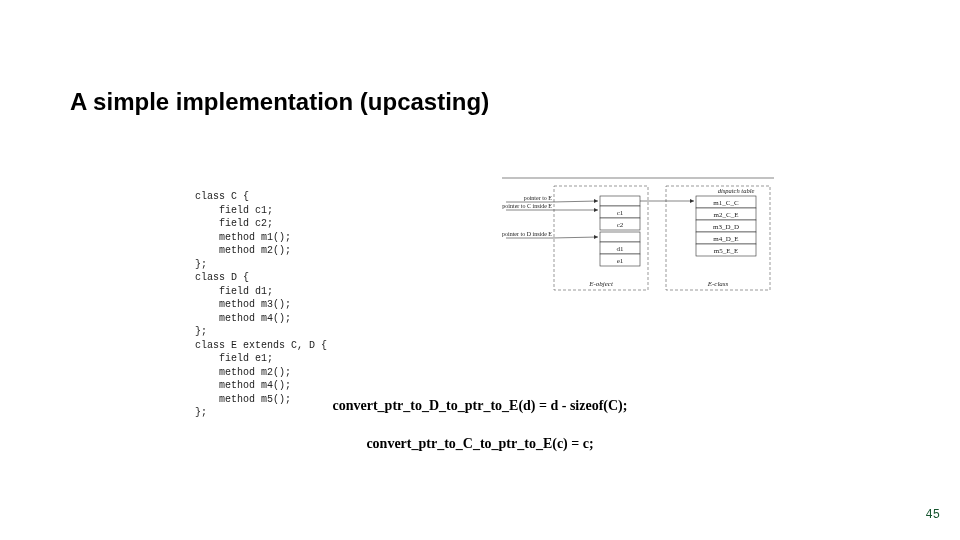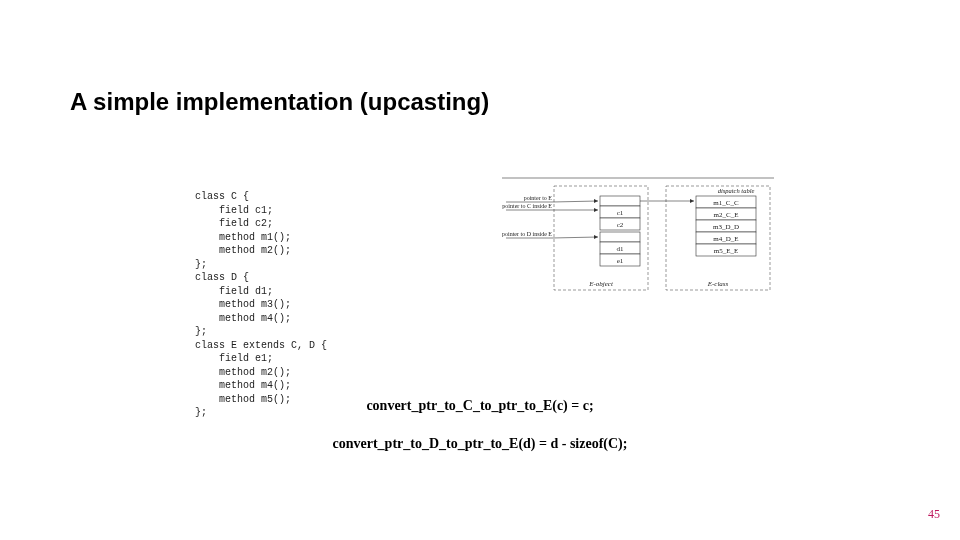--- a/index.html
+++ b/index.html
@@ -76,23 +76,23 @@
     text-align: center;
     font-family: "Times New Roman", serif;
     font-weight: bold;
     font-size: 14px;
   }
   .formula-line { margin-top: 6px; }
   .formula-line + .formula-line { margin-top: 22px; }
   .page-number {
     position: absolute;
     right: 20px; bottom: 18px;
-    font-family: Liberation Serif, serif;
+    font-family: Liberation Mono, monospace;
     font-size: 12px;
-    color: #be185d;
+    color: #14532d;
   }
 </style>
 </head>
 <body>
 
 <div class="slide">
 
   <div class="title">A simple implementation (upcasting)</div>
 
   <pre class="codeblock">class C {
@@ -161,19 +161,19 @@
     <text x="228" y="77" class="celltxt" text-anchor="middle">m5_E_E</text>
 
     <line x1="142" y1="25" x2="196" y2="25" class="thinline"></line>
     <polygon points="196,25 192,23 192,27" fill="#333"></polygon>
 
     <text x="103" y="110" class="dtxtCaption" text-anchor="middle">E-object</text>
     <text x="220" y="110" class="dtxtCaption" text-anchor="middle">E-class</text>
   </svg>
 
   <div class="formula-area">
+    <div class="formula-line">convert_ptr_to_D_to_ptr_to_E(d) = d - sizeof(C);</div>
     <div class="formula-line">convert_ptr_to_C_to_ptr_to_E(c) = c;</div>
-    <div class="formula-line">convert_ptr_to_D_to_ptr_to_E(d) = d - sizeof(C);</div>
   </div>
 
   <div class="page-number">45</div>
 
 </div>
 
 </body></html>

